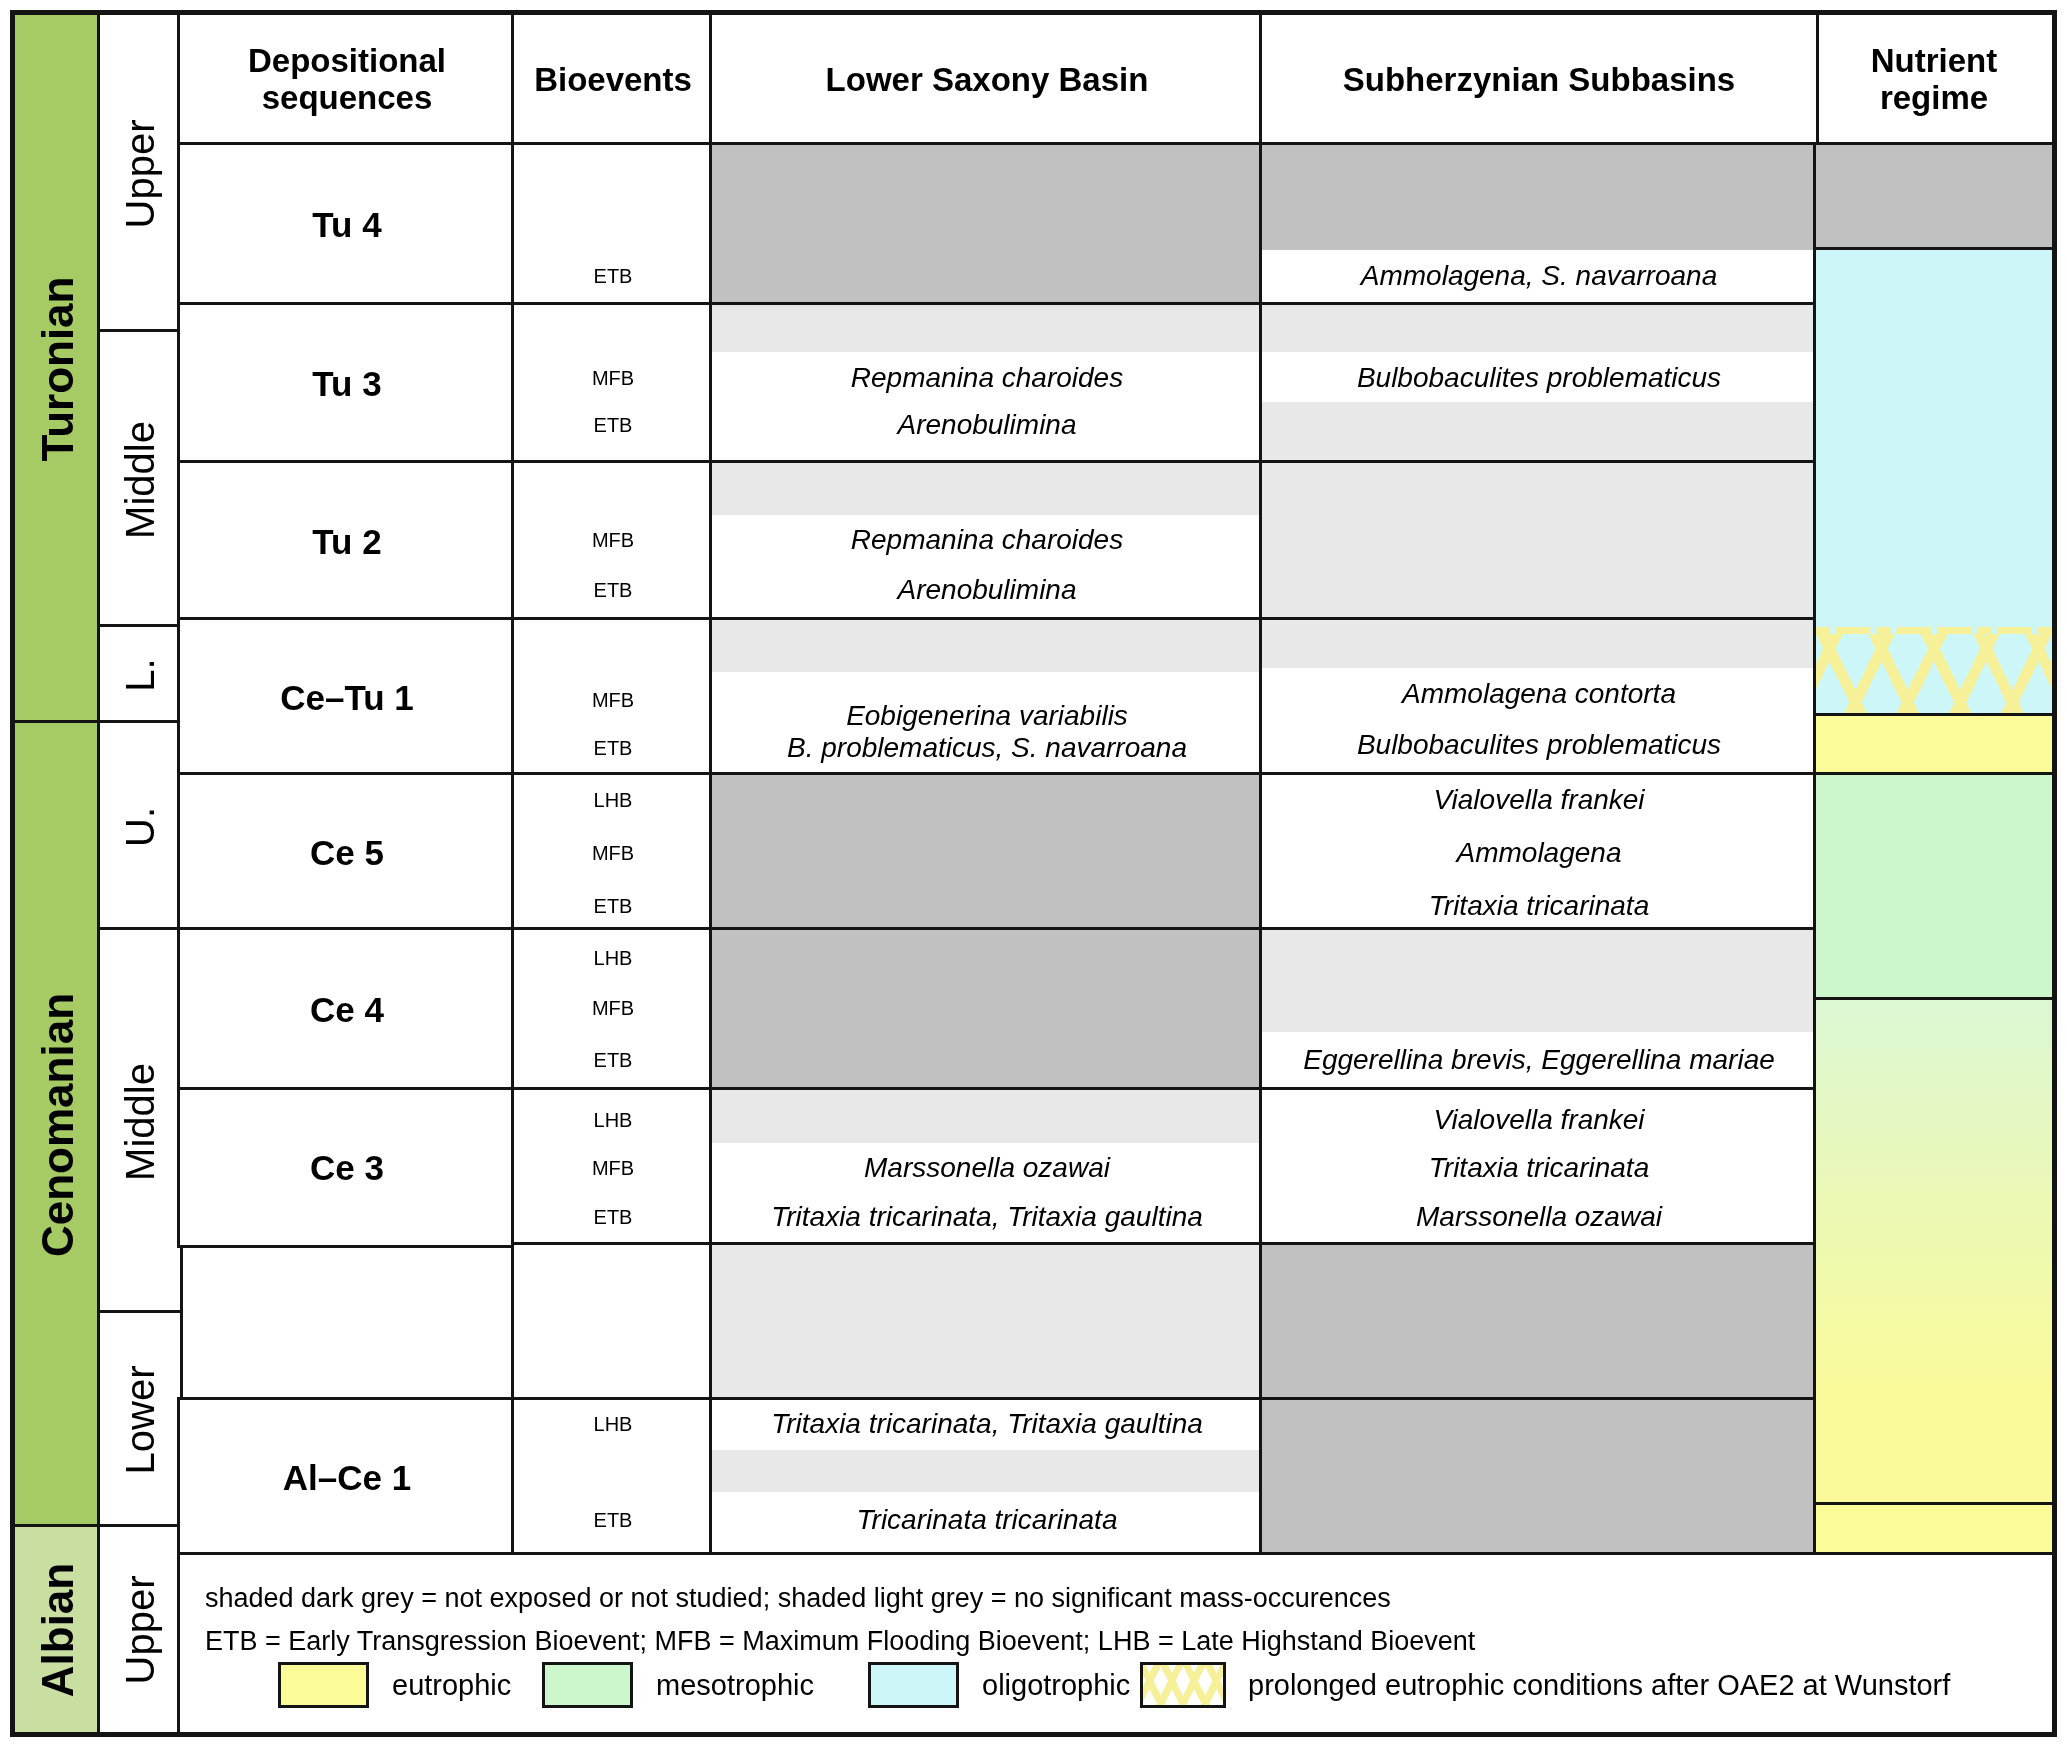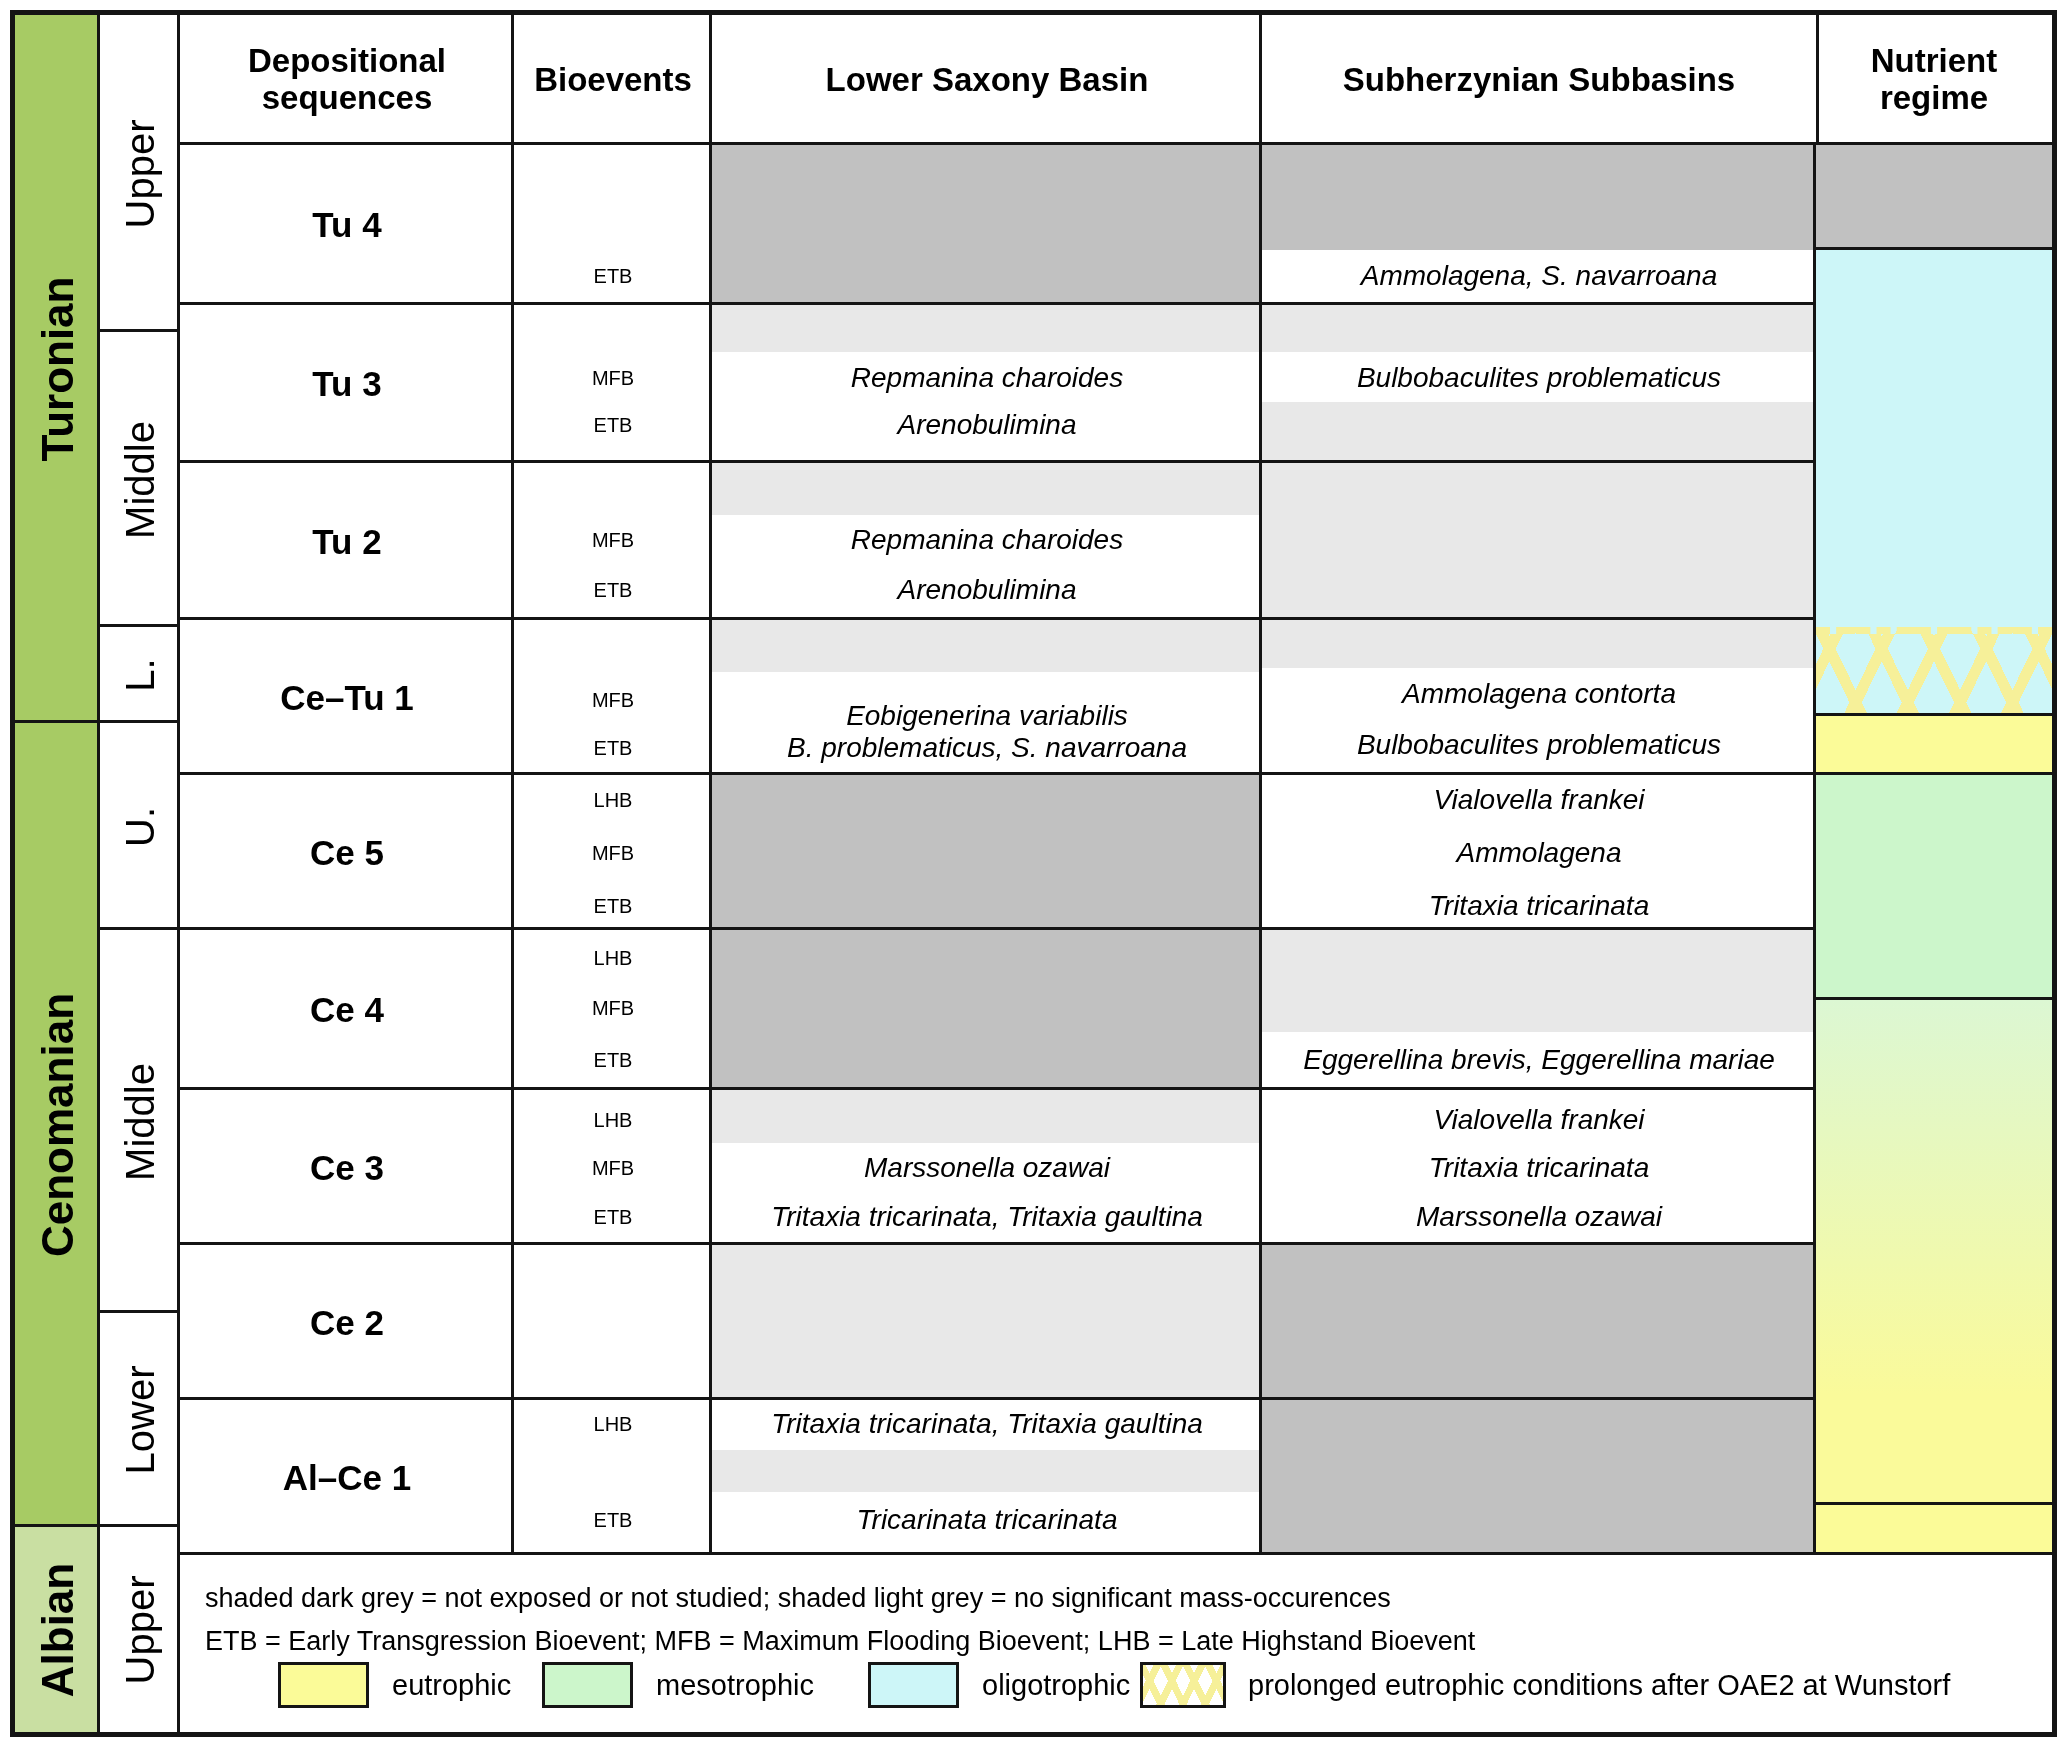--- a/index.html
+++ b/index.html
@@ -105,23 +105,20 @@
     </div>
   <div class="cell seq" style="left:180px;top:775px;width:334px;height:155px;">
       <span>Ce 5</span>
     </div>
   <div class="cell seq" style="left:180px;top:930px;width:334px;height:160px;">
       <span>Ce 4</span>
     </div>
   <div class="cell seq" style="left:180px;top:1090px;width:334px;height:155px;">
       <span>Ce 3</span>
     </div>
-  <div class="cell seq" style="left:180px;top:1245px;width:334px;height:155px;">
-      <span>Ce 2</span>
-    </div>
   <div class="cell seq" style="left:180px;top:1400px;width:334px;height:155px;">
       <span>Al–Ce 1</span>
     </div>
 
   <div class="cell" style="left:514px;top:145px;width:198px;height:160px;">
     <div class="tline bioev" style="top:109px;">ETB</div>
   </div>
   <div class="cell" style="left:514px;top:305px;width:198px;height:158px;">
     <div class="tline bioev" style="top:51px;">MFB</div>
     <div class="tline bioev" style="top:98px;">ETB</div>

